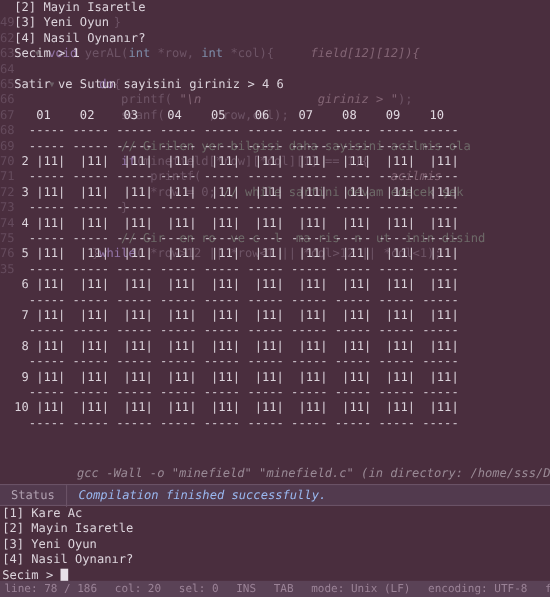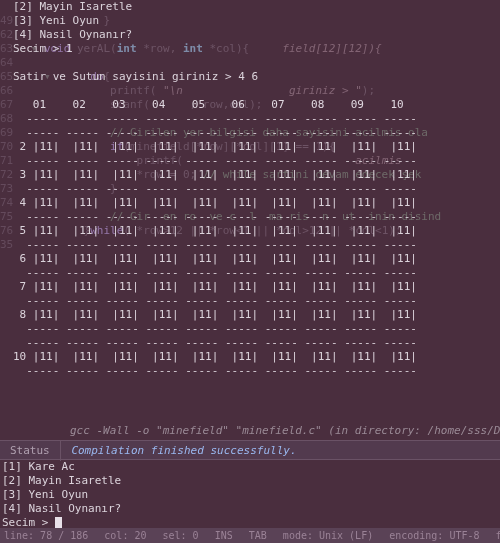--- a/index.html
+++ b/index.html
@@ -20,21 +20,21 @@
     opacity: 0.55;
     white-space: pre;
     padding-left: 0;
     color: #8a7285;
     font-size: 11px;
     line-height: 14px;
     pointer-events: none;
   }
   .code-bg .ln { color: #7a6275; display: inline-block; width: 24px; }
   .code-bg .kw { color: #d0b0ff; font-weight: normal; }
-  .code-bg .ty { color: #a8d8ff; font-weight: bold; }
+  .code-bg .ty { color: #a8d8ff; font-weight: normal; }
   .code-bg .cm { color: #8a9a8a; }
   .code-bg .st { color: #b090a0; font-style: italic; }
   .fold { color:#888; }
   
   .game-overlay {
     position: absolute;
     top: 0; left: 0; right: 0;
     color: #dcd4dc;
     white-space: pre;
     font-size: 11px;
@@ -147,20 +147,21 @@
 <span> 4 |11|  |11|  |11|  |11|  |11|  |11|  |11|  |11|  |11|  |11|</span>
   ----- ----- ----- ----- ----- ----- ----- ----- ----- -----
 <span> 5 |11|  |11|  |11|  |11|  |11|  |11|  |11|  |11|  |11|  |11|</span>
   ----- ----- ----- ----- ----- ----- ----- ----- ----- -----
 <span> 6 |11|  |11|  |11|  |11|  |11|  |11|  |11|  |11|  |11|  |11|</span>
   ----- ----- ----- ----- ----- ----- ----- ----- ----- -----
 <span> 7 |11|  |11|  |11|  |11|  |11|  |11|  |11|  |11|  |11|  |11|</span>
   ----- ----- ----- ----- ----- ----- ----- ----- ----- -----
 <span> 8 |11|  |11|  |11|  |11|  |11|  |11|  |11|  |11|  |11|  |11|</span>
   ----- ----- ----- ----- ----- ----- ----- ----- ----- -----
+<span> 9 |11|  |11|  |11|  |11|  |11|  |11|  |11|  |11|  |11|  |11|</span>
   ----- ----- ----- ----- ----- ----- ----- ----- ----- -----
 <span>10 |11|  |11|  |11|  |11|  |11|  |11|  |11|  |11|  |11|  |11|</span>
   ----- ----- ----- ----- ----- ----- ----- ----- ----- -----</div>
 
 <div class="gcc-line">gcc -Wall -o "minefield" "minefield.c" (in directory: /home/sss/Desktop/</div>
 
 <div class="compile-line">
   <span class="tab">Status</span>
   <span class="msg">Compilation finished successfully.</span>
 </div>

